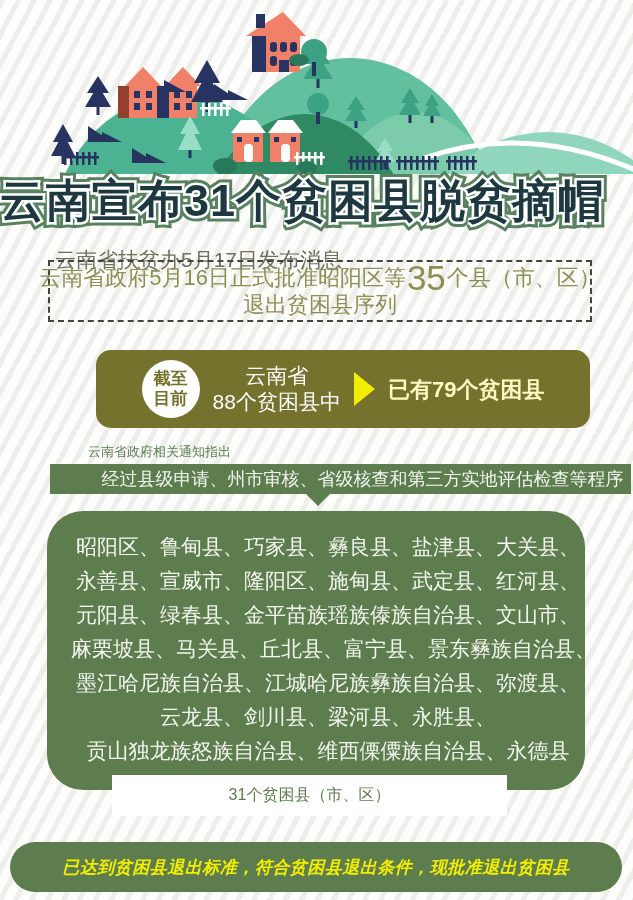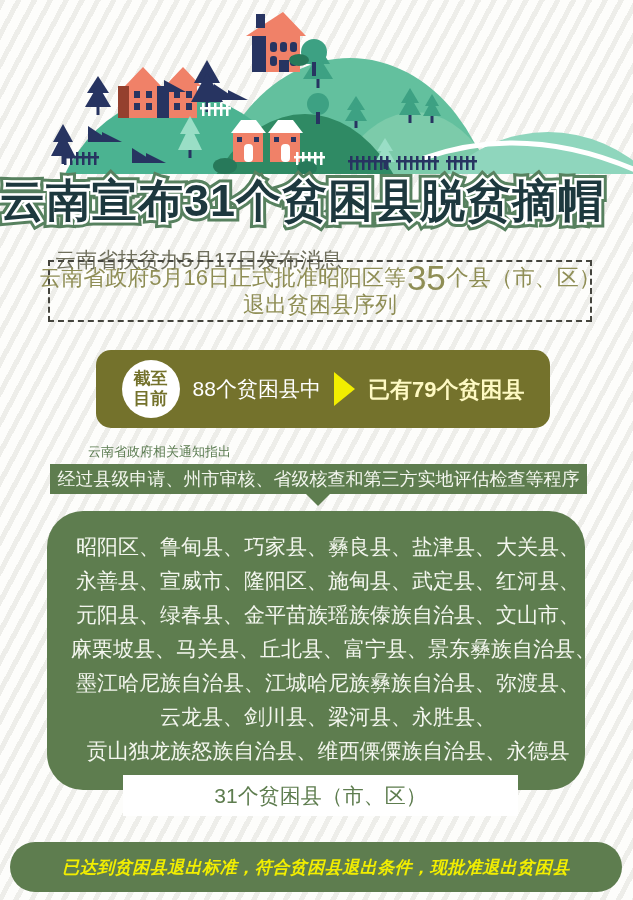--- a/index.html
+++ b/index.html
@@ -29,61 +29,61 @@
   .dashed-box{
     position:absolute;left:48px;top:260px;width:540px;height:58px;
     border:2px dashed #45453e;
     display:flex;flex-direction:column;align-items:center;justify-content:center;
     color:#8f8e55;font-size:22px;line-height:27px;
   }
   .ann-line1{display:flex;align-items:center;white-space:nowrap;}
   .ann-number{font-size:35px;font-weight:400;line-height:27px;padding:0 1px;}
   
   .stats-banner{
-    position:absolute;left:96px;top:350px;width:454px;height:78px;
+    position:absolute;left:96px;top:350px;width:494px;height:78px;
     background:#74722c;border-radius:15px;
     display:flex;align-items:center;justify-content:center;gap:13px;
   }
   .stats-badge{
     width:58px;height:58px;border-radius:50%;background:#ffffff;flex:0 0 auto;
     display:flex;flex-direction:column;align-items:center;justify-content:center;
     color:#74722c;font-size:17px;font-weight:700;line-height:20px;
   }
   .stats-left{color:#ffffff;font-size:21px;line-height:26px;text-align:center;white-space:nowrap;}
   .stats-arrow{
     width:0;height:0;flex:0 0 auto;
     border-top:17px solid transparent;border-bottom:17px solid transparent;
     border-left:21px solid #f2ee00;
   }
   .stats-right{color:#fef9c3;font-size:22px;font-weight:700;line-height:27px;text-align:center;white-space:nowrap;}
   
   .notice-label{position:absolute;left:88px;top:443px;font-size:13px;color:#5a7b50;}
   .procedure-bar{
     position:absolute;left:50px;top:464px;width:537px;height:30px;background:#5e7d4f;
     display:flex;align-items:center;justify-content:center;
-    color:#f3f6ee;font-size:18px;white-space:nowrap;
+    color:#f3f6ee;font-size:18px;white-space:nowrap;padding-left:44px;
   }
   .procedure-pointer{
     position:absolute;left:306px;top:494px;width:0;height:0;
     border-left:12px solid transparent;border-right:12px solid transparent;
     border-top:12px solid #5e7d4f;
   }
   
   .county-box{
     position:absolute;left:47px;top:511px;width:538px;height:279px;
     background:#5e7d4f;border-radius:36px;z-index:1;
     padding-top:19px;box-sizing:border-box;
   }
   .county-line{
     text-align:center;color:#f3f6ee;font-size:21px;line-height:34px;white-space:nowrap;padding-left:24px;
   }
   .summary-box{
-    position:absolute;left:123px;top:775px;width:395px;height:41px;background:#ffffff;
+    position:absolute;left:112px;top:775px;width:395px;height:41px;background:#ffffff;
     display:flex;align-items:center;justify-content:center;z-index:3;
-    color:#5e7d4f;font-size:21px;white-space:nowrap;
+    color:#5e7d4f;font-size:16px;white-space:nowrap;
   }
   
   .bottom-banner{
     position:absolute;left:10px;top:842px;width:612px;height:50px;
     background:#5e7d4f;border-radius:26px;z-index:2;
     display:flex;align-items:center;justify-content:center;
     color:#f2ee00;font-size:17px;font-weight:700;white-space:nowrap;letter-spacing:0.5px;font-style:italic;
   }
   
   .footer{
@@ -263,20 +263,21 @@
     </div>
     <div>退出贫困县序列</div>
   </div>
 
   <div class="stats-banner">
     <div class="stats-badge">
       <span>截至</span>
       <span>目前</span>
     </div>
     <div class="stats-left">
+      <div>云南省</div>
       <div>88个贫困县中</div>
     </div>
     <div class="stats-arrow"></div>
     <div class="stats-right">
       <div>已有79个贫困县</div>
     </div>
   </div>
 
   <div class="notice-label">云南省政府相关通知指出</div>
   <div class="procedure-bar">经过县级申请、州市审核、省级核查和第三方实地评估检查等程序</div>

